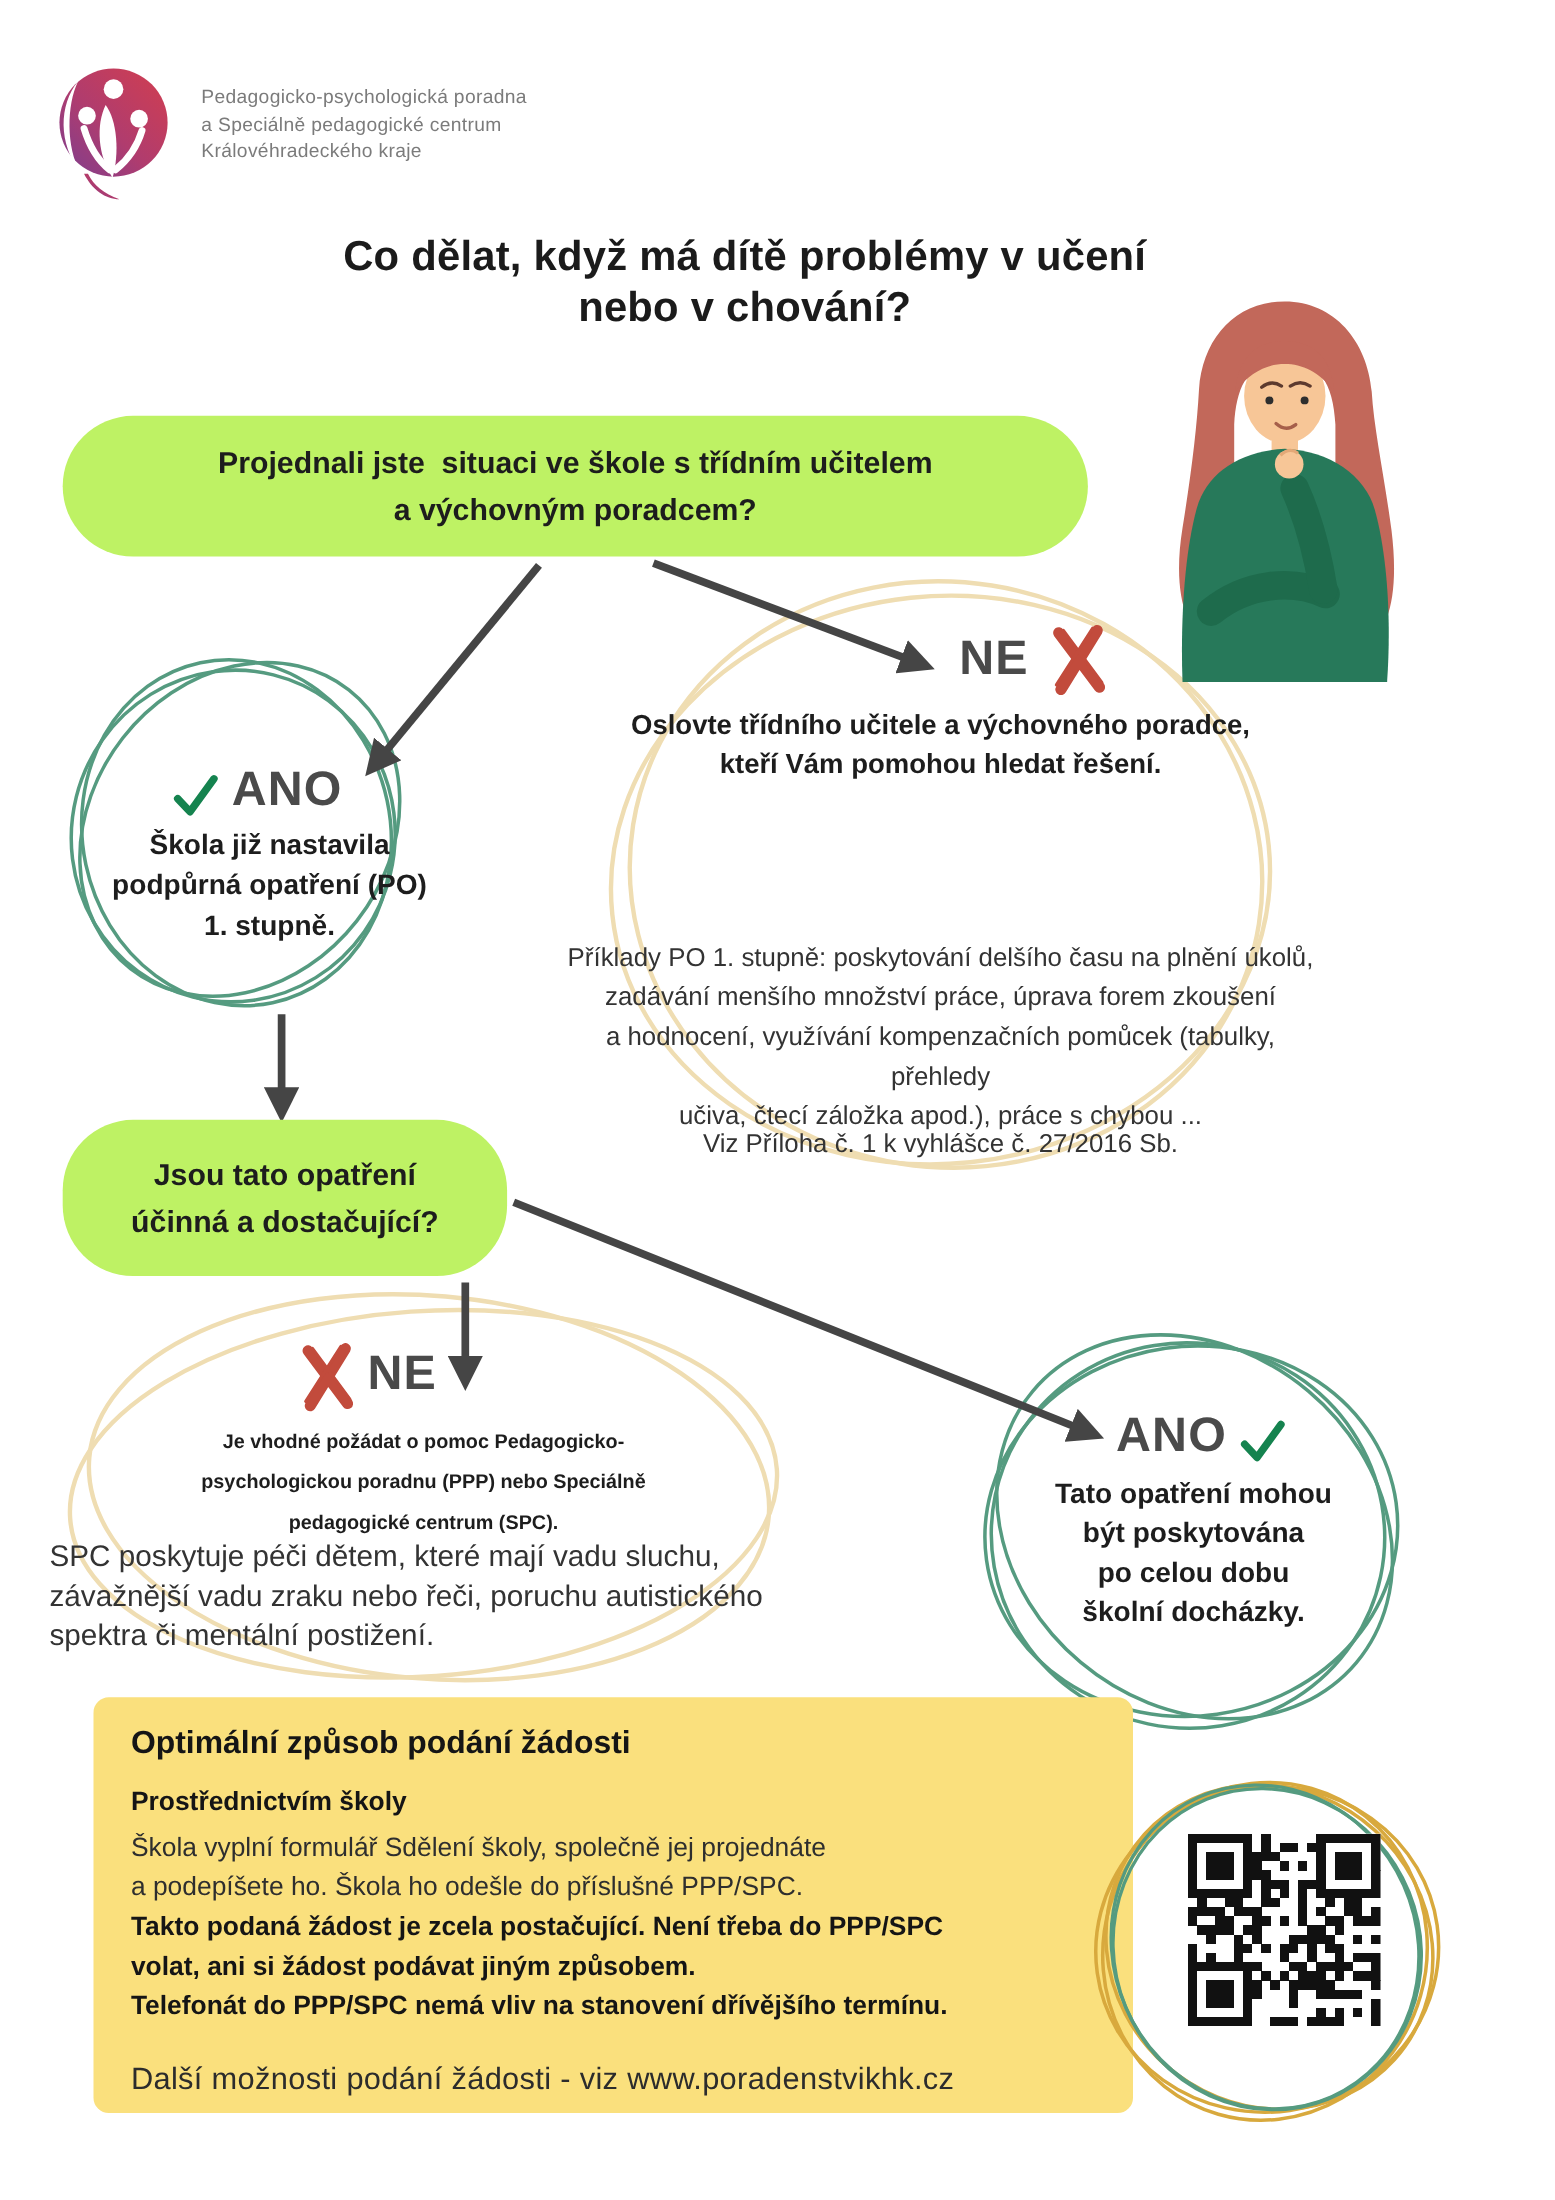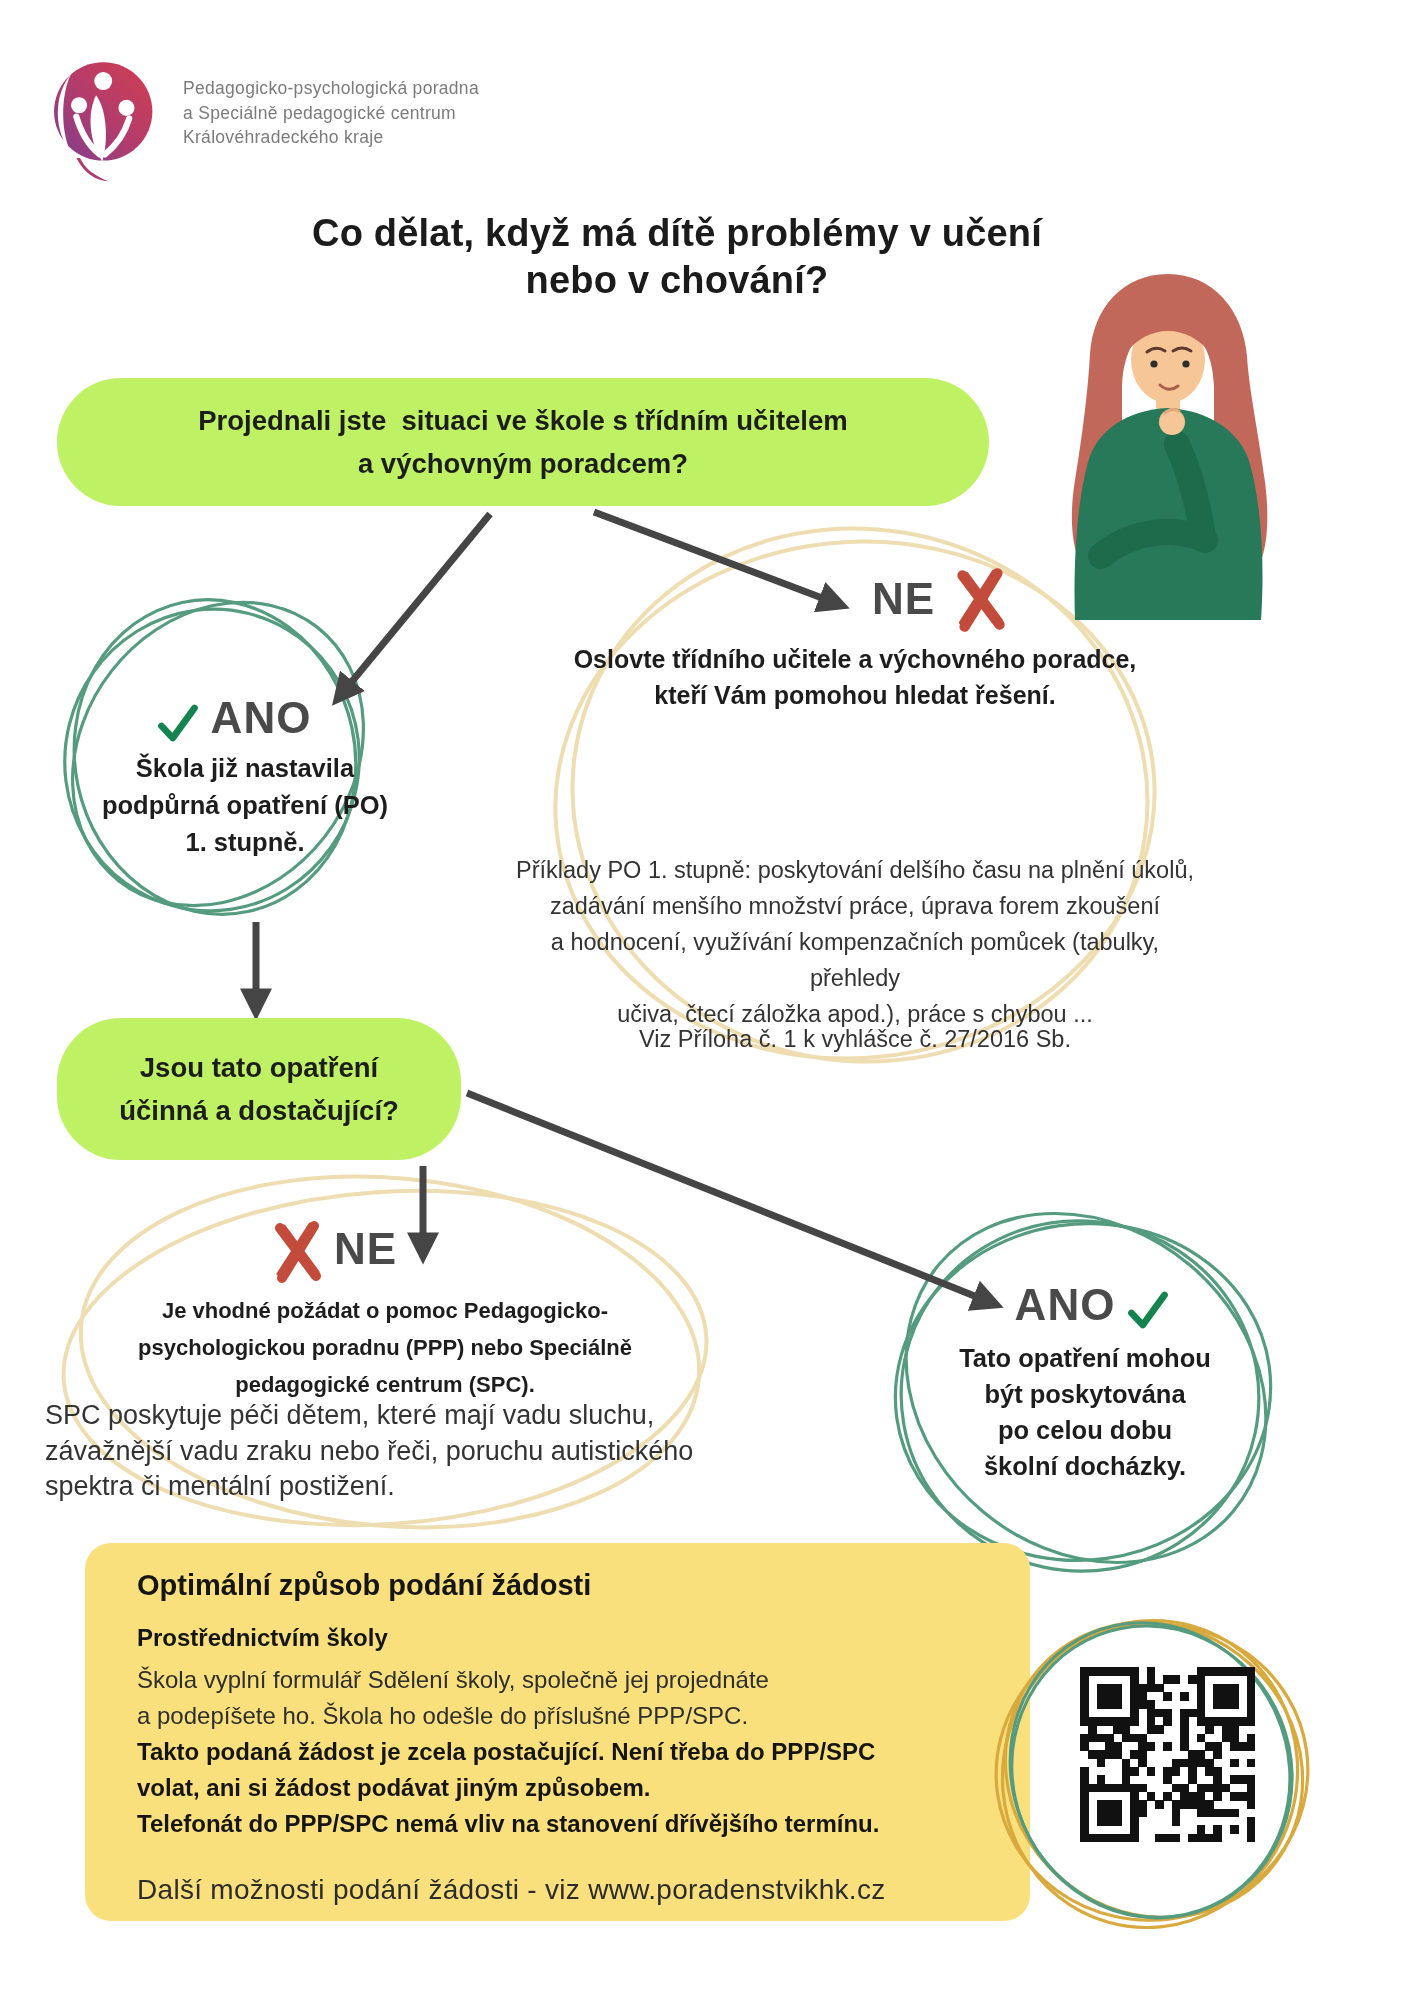--- a/index.html
+++ b/index.html
@@ -29,25 +29,25 @@
   
   .ctext { text-align:center; font-weight:700; color:#1d1d1d; }
   .ano1-text { left:95px;  top:750px;  width:300px; font-size:25.5px; line-height:37px; }
   .ano2-text { left:925px; top:1340px; width:320px; font-size:25.5px; line-height:36px; }
   
   .ne1-h    { left:505px; top:642px;  width:700px; text-align:center; font-weight:700; font-size:25px;  line-height:35.5px; }
   .ne1-p1   { left:505px; top:750px;  width:700px; text-align:center; font-size:23.5px; line-height:36px; color:#333; }
   .ne1-p2   { left:505px; top:852px;  width:700px; text-align:center; font-size:23.5px; line-height:36px; color:#333; }
   .ne1-note { left:505px; top:1026px; width:700px; text-align:center; font-size:23.5px; color:#333; }
   
-  .ne2-heading { left:45px; top:1292px; width:680px; text-align:center; font-weight:700; font-size:22px; line-height:37px; }
+  .ne2-heading { left:45px; top:1292px; width:680px; text-align:center; font-weight:700; font-size:18px; line-height:37px; }
   .ne2-body    { left:45px; top:1398px; width:680px; font-size:27px; line-height:35.5px; color:#333; }
   
-  .bottom-box { left:85px; top:1543px; width:945px; height:378px; background:#FAE07D; border-radius:26px;
-                padding:26px 52px; box-sizing:border-box; }
+  .bottom-box { left:85px; top:1543px; width:945px; height:378px; background:#FAE07D; border-radius:14px;
+                padding:26px 34px; box-sizing:border-box; }
   .bb-title { font-size:29px; font-weight:800; margin-bottom:22px; color:#151515; }
   .bb-sub   { font-size:24px; font-weight:700; margin-bottom:10px; color:#151515; }
   .bb-p     { font-size:24px; line-height:36px; color:#2e2e2e; }
   .bb-bold  { font-weight:700; color:#151515; }
   .bb-footer{ font-size:28px; margin-top:32px; color:#2c2c2c; letter-spacing:.3px; }
   
   .qr-wrap { left:985px; top:1595px; width:345px; height:365px; z-index:3; }
   .qr-wrap .circles { position:absolute; left:0; top:0; }
   #qr-svg { position:absolute; left:95px; top:72px; width:175px; height:175px; background:#fff; }
 </style>

